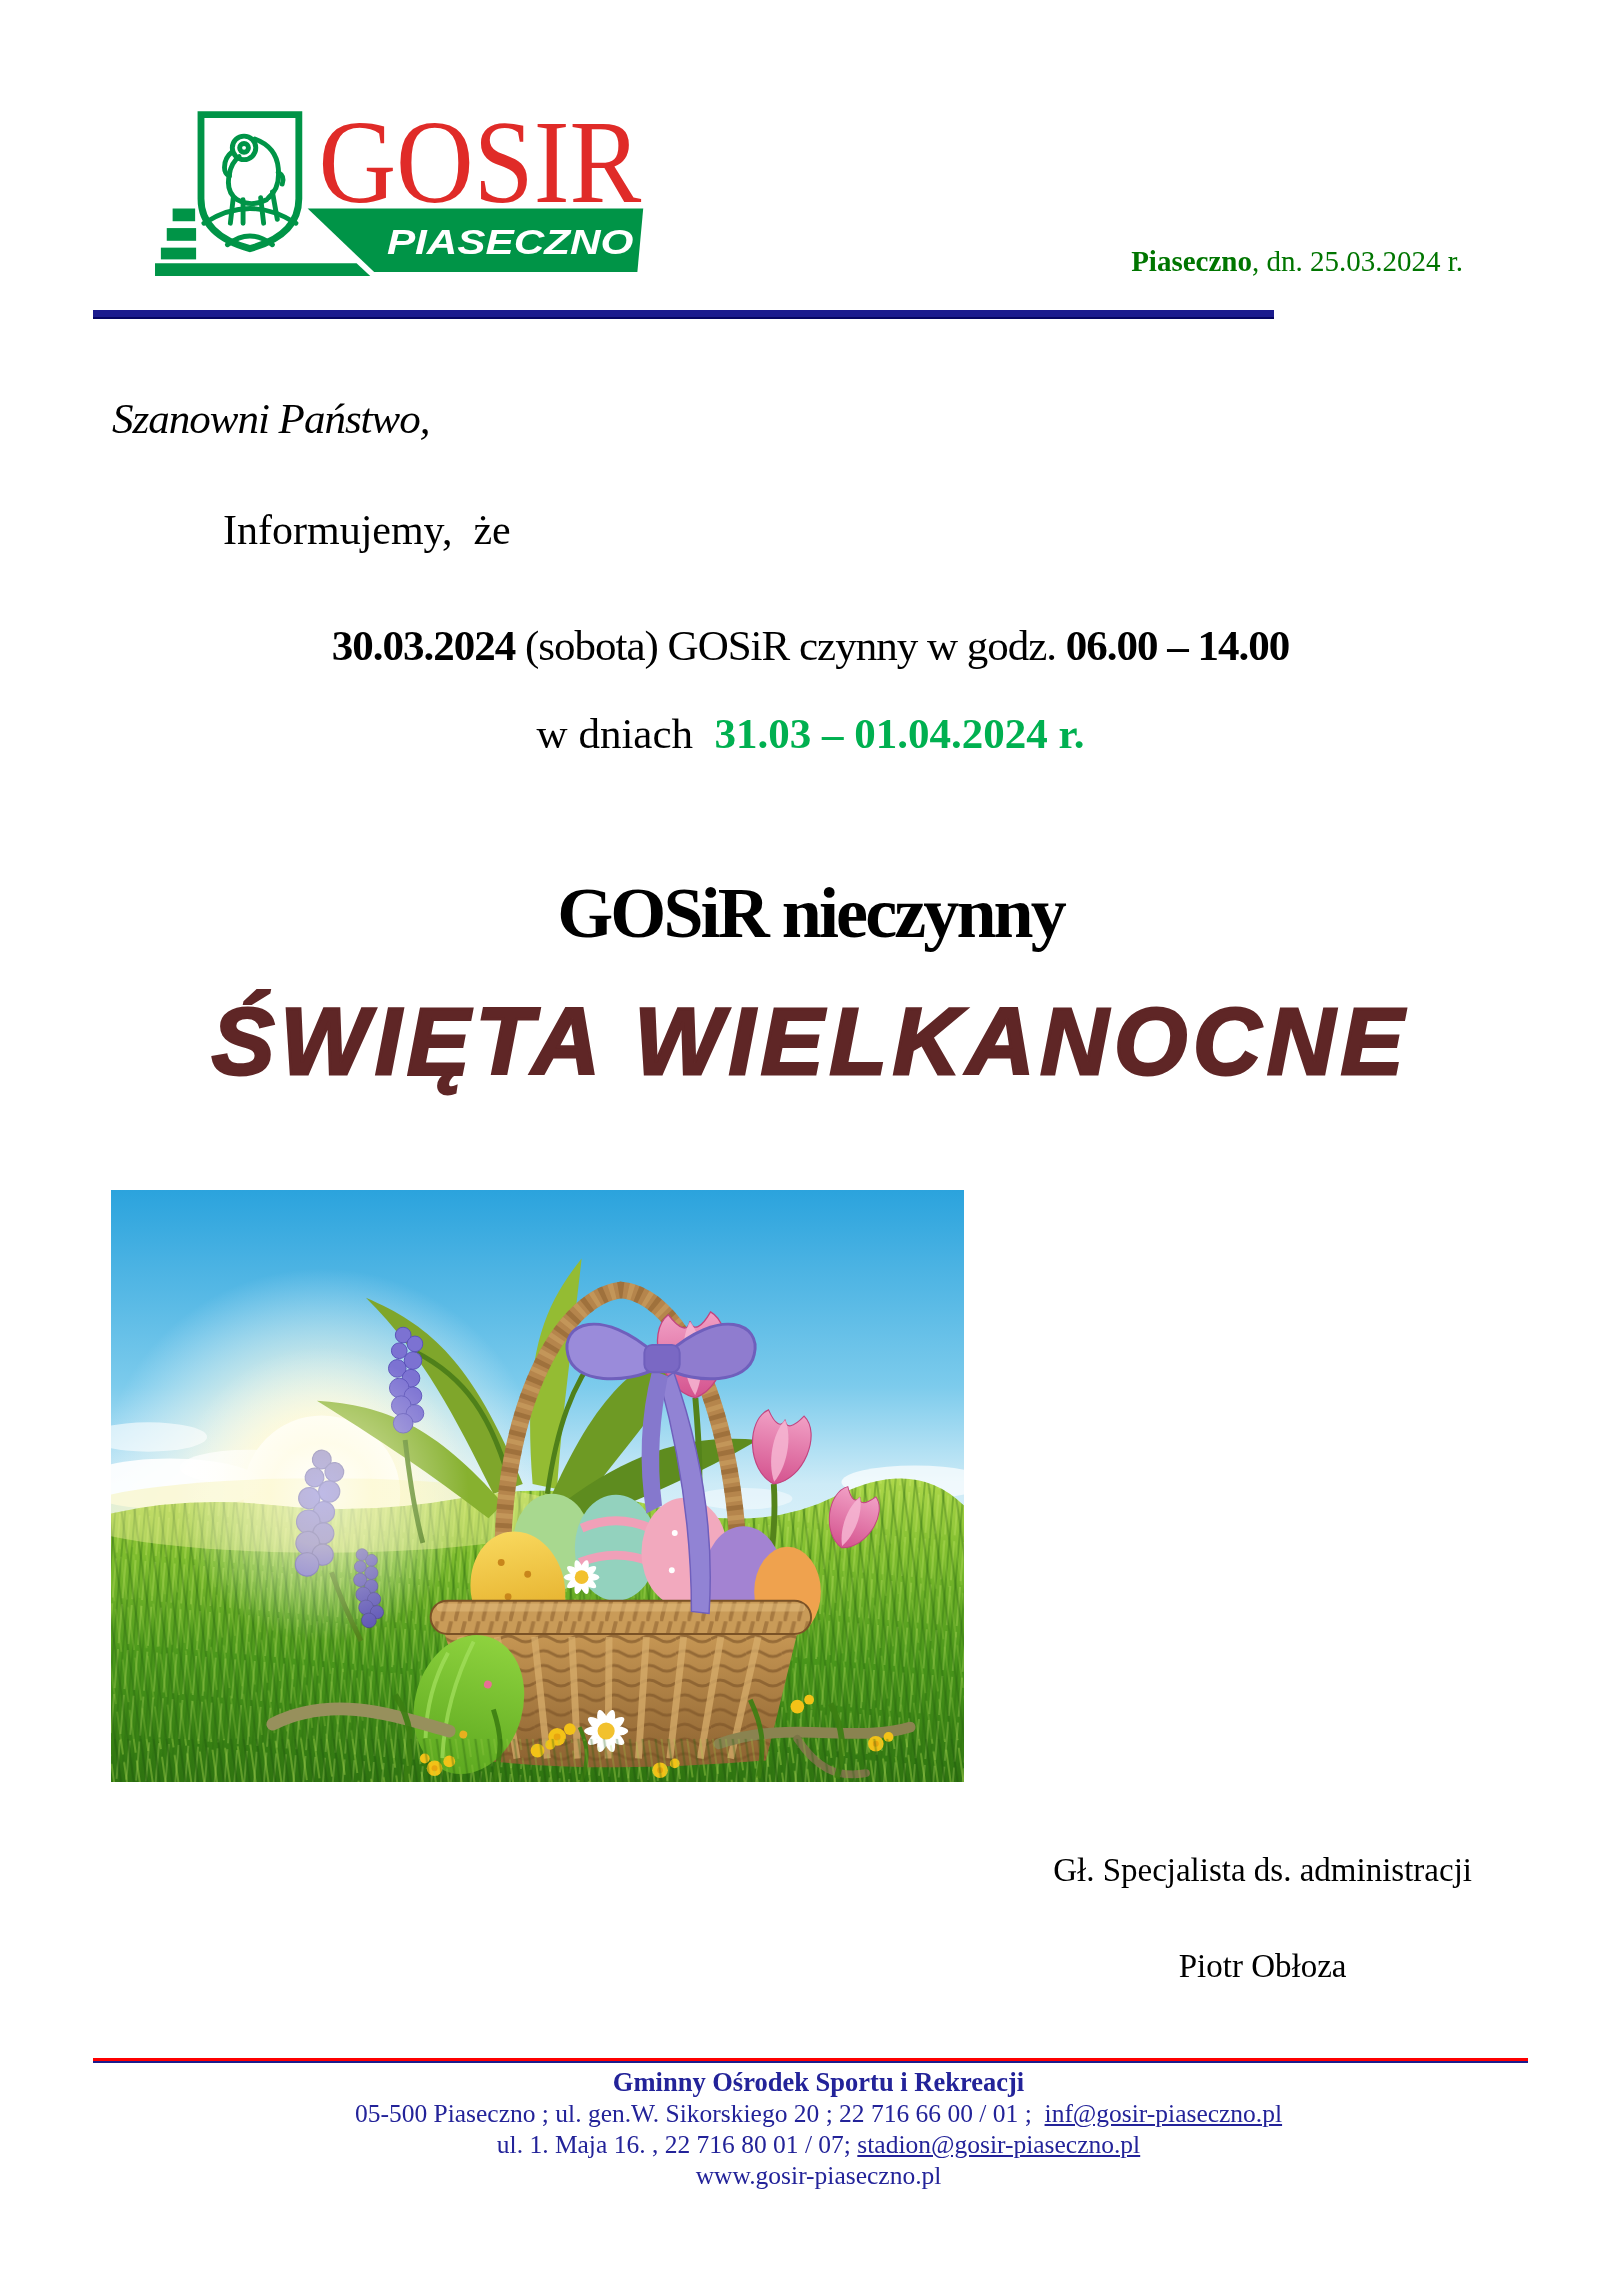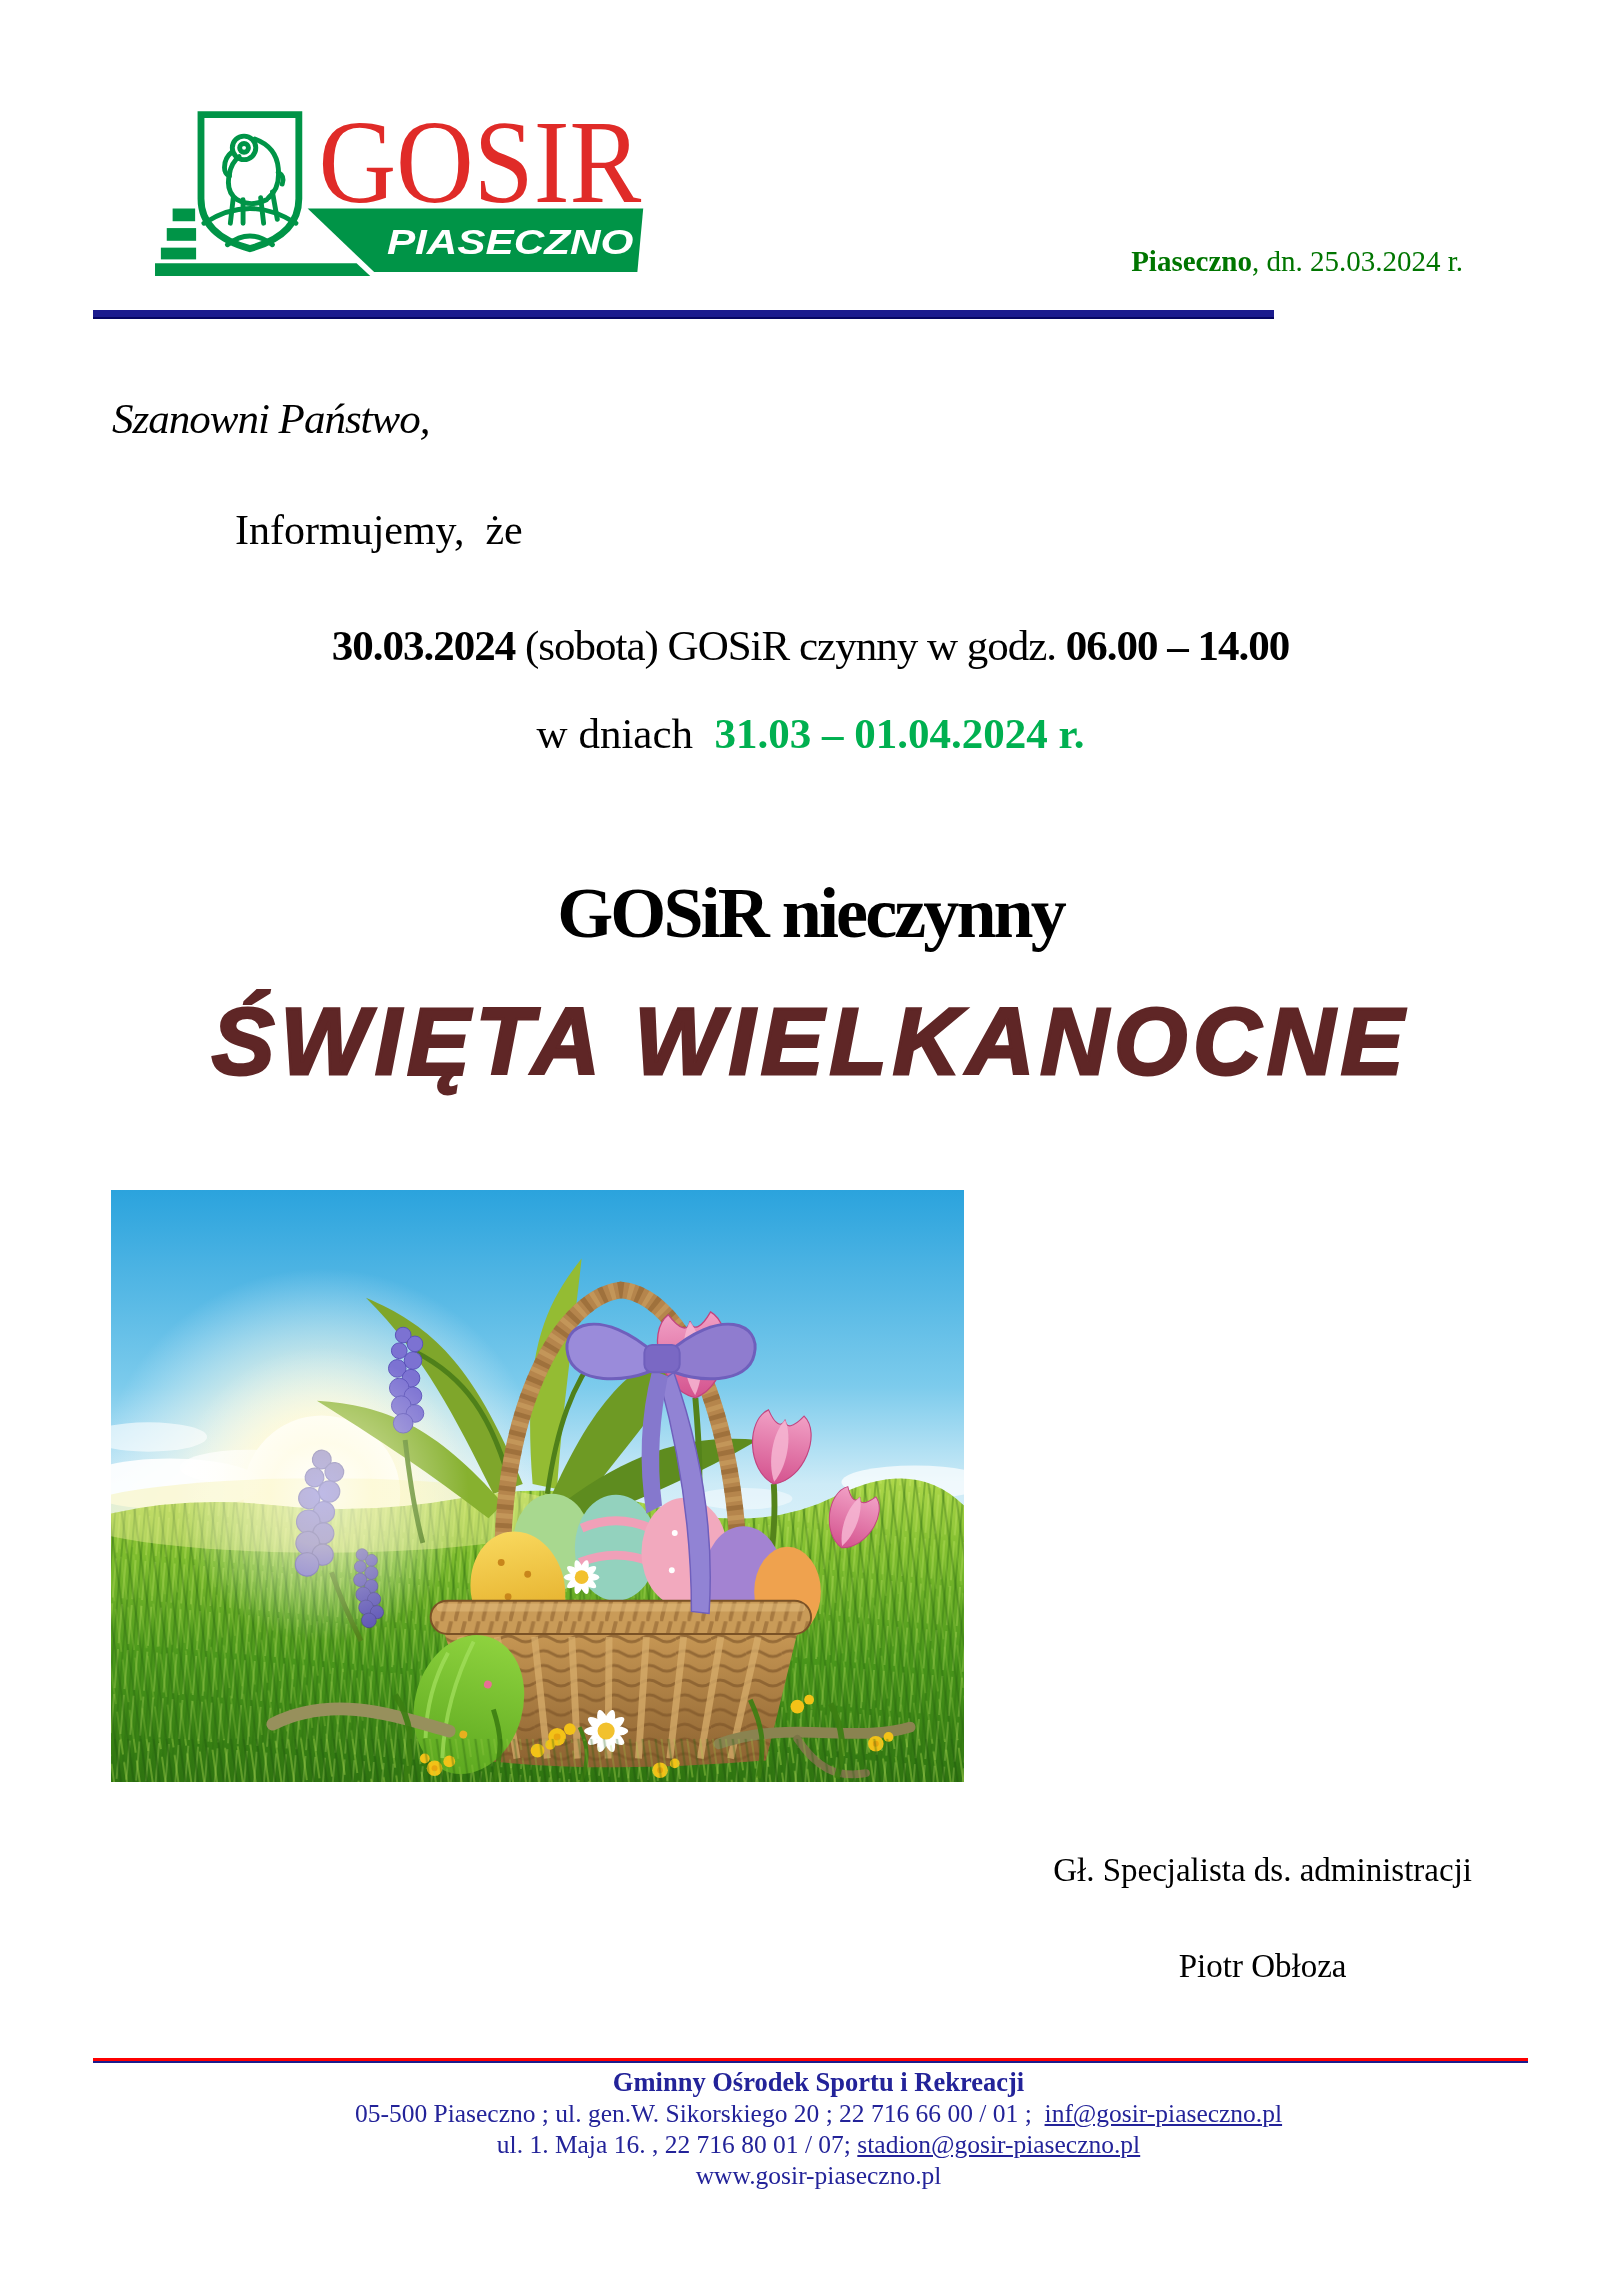--- a/index.html
+++ b/index.html
@@ -7,21 +7,21 @@
         font-family:"Liberation Serif",serif;color:#000;border-radius:31px;}
 
   
   .logo{position:absolute;left:145px;top:96px;width:519px;height:181px;}
   .dateline{position:absolute;top:245px;right:158px;font-size:29px;color:#007500;white-space:nowrap;}
   .dateline .b{font-weight:bold;}
   .rule-navy{position:absolute;left:93px;top:310px;width:1181px;height:6.9px;background:#1b1b8e;border-bottom:2px solid #060663;}
 
   
   .salutation{position:absolute;left:112px;top:394px;font-size:43px;font-style:italic;letter-spacing:-1px;}
-  .intro{position:absolute;left:223px;top:506px;font-size:42px;white-space:pre-wrap;margin-left:12px;}
+  .intro{position:absolute;left:223px;top:506px;font-size:42px;white-space:pre-wrap;}
   .line-open{position:absolute;left:0;width:100%;top:621px;text-align:center;font-size:43px;letter-spacing:-1px;white-space:nowrap;}
   .line-open .b{font-weight:bold;}
   .line-closed{position:absolute;left:0;width:100%;top:709px;text-align:center;font-size:43px;white-space:nowrap;}
   .line-closed .g{color:#00b050;font-weight:bold;}
   .h-closed{position:absolute;left:0;width:100%;top:872px;text-align:center;font-size:72px;font-weight:bold;letter-spacing:-2.9px;}
   .h-holiday{position:absolute;left:0;width:100%;top:988px;text-align:center;
              font-family:"Liberation Sans",sans-serif;font-weight:bold;font-style:italic;
              font-size:94px;color:#5f2626;letter-spacing:5.9px;-webkit-text-stroke:2.9px #5f2626;white-space:nowrap;}
 
   

